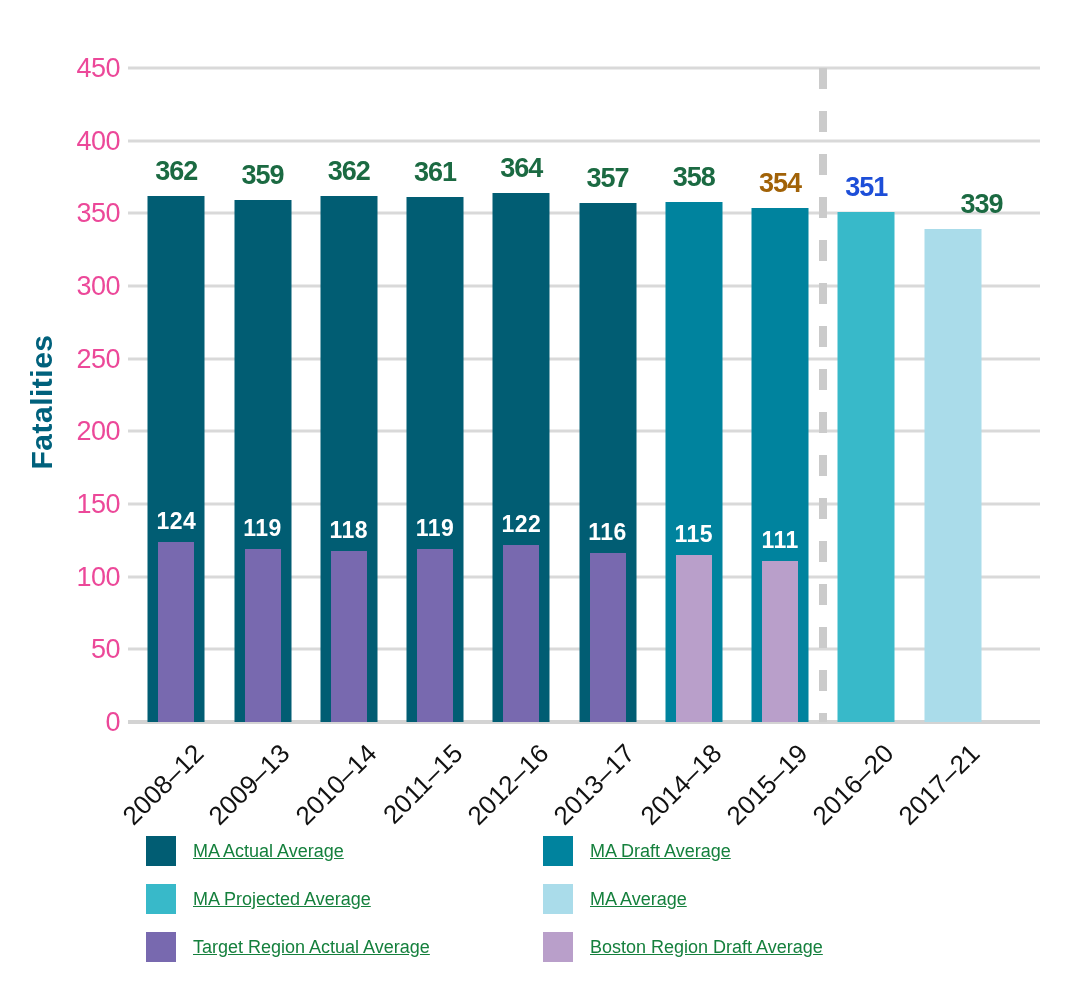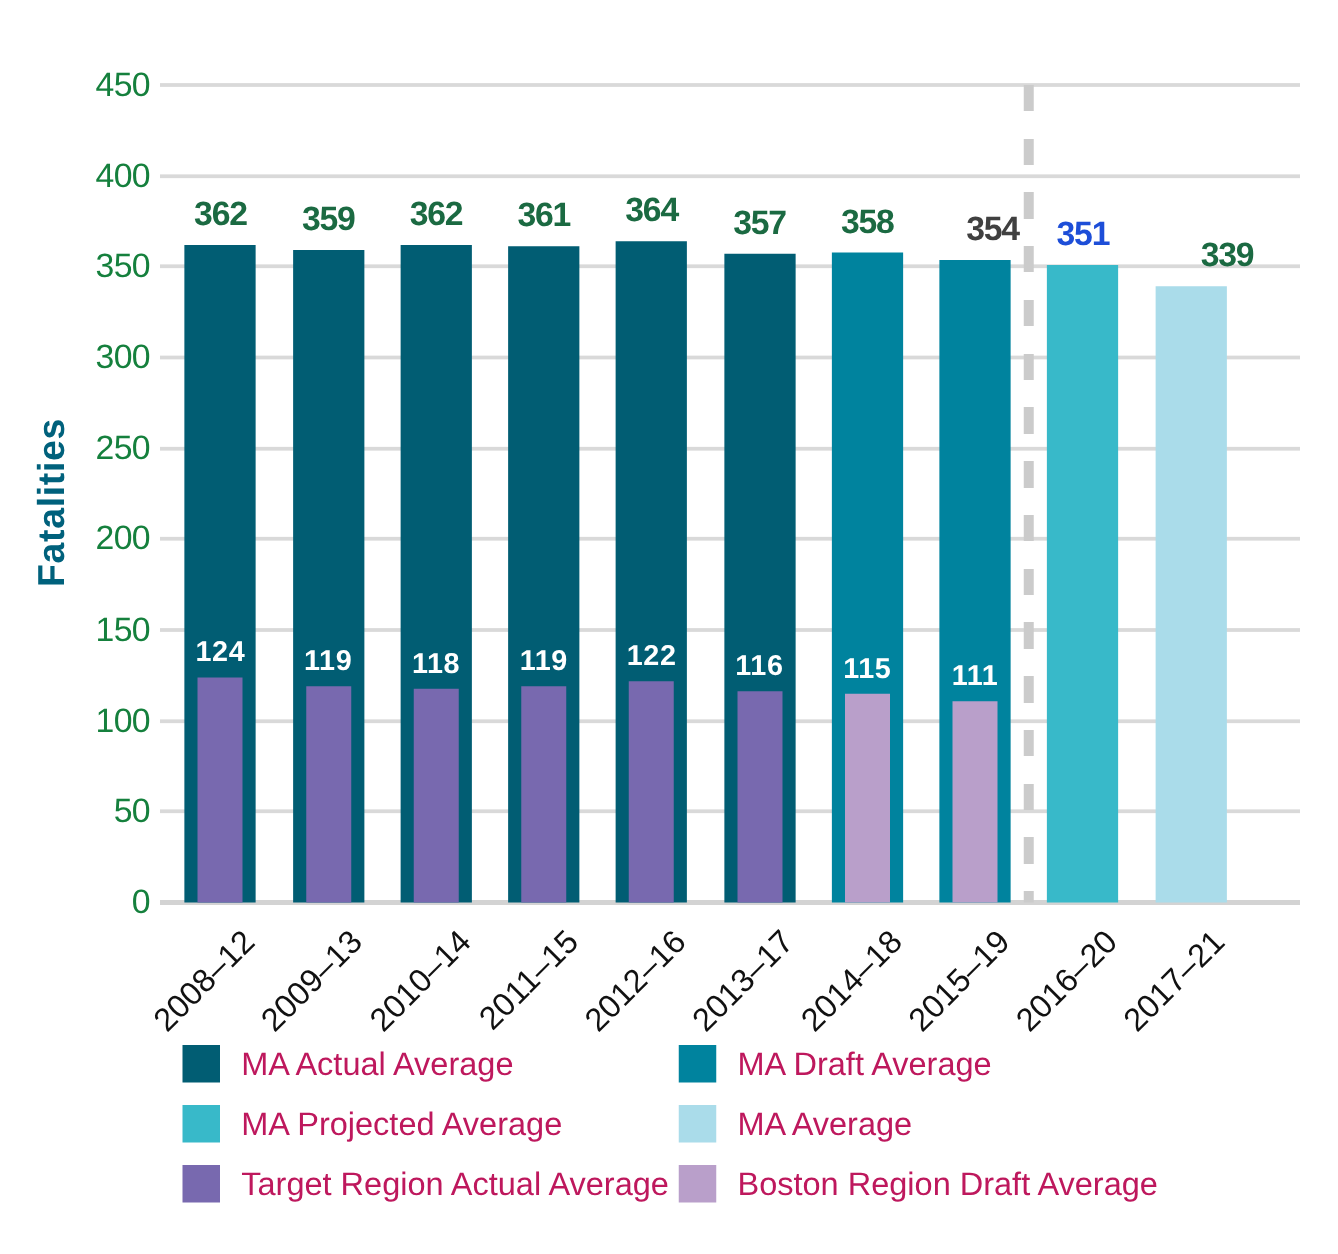--- a/index.html
+++ b/index.html
@@ -33,21 +33,21 @@
     top: 68px;
     width: 120px;
     height: 654px;
   }
   .y-tick {
     position: absolute;
     right: 0;
     transform: translateY(50%);
     font-size: 27px;
     font-weight: 500;
-    color: #15803d;
+    color: #ec4899;
     letter-spacing: -0.5px;
   }
 
   
   .plot {
     position: absolute;
     left: 128px;
     top: 68px;
     width: 912px;
     height: 654px;
@@ -136,24 +136,25 @@
     align-items: center;
     height: 30px;
   }
   .legend-swatch {
     width: 30px;
     height: 30px;
     flex: 0 0 30px;
   }
   .legend-label {
     margin-left: 17px;
-    font-size: 26px;
+    font-size: 18px;
     font-weight: 500;
-    color: #be185d;
-    white-space: nowrap;
+    color: #15803d;
+    white-space: nowrap;
+    text-decoration: underline;
   }
 </style>
 </head>
 <body>
 
 <div class="canvas">
   <div class="y-title" style="color: rgb(0, 97, 124);">Fatalities</div>
   <div class="y-ticks">
       <div class="y-tick" style="bottom: 0%;">0</div>
       <div class="y-tick" style="bottom: 11.1111%;">50</div>
@@ -221,21 +222,21 @@
         <div class="x-label">2013–17</div>
       </div>
       <div class="ma-bar" style="left: 62.042%; height: 79.5556%; background: rgb(0, 131, 158);"></div>
       <div class="ma-value" style="left: 62.042%; bottom: calc(79.5556% + 9px); color: rgb(27, 106, 66);">358</div>
       <div class="boston-bar" style="left: 62.042%; height: 25.5556%; background: rgb(185, 159, 202);"></div>
       <div class="boston-value" style="left: 62.042%; bottom: calc(25.5556% + 7px);">115</div>
       <div class="x-label-anchor" style="left: 62.042%;">
         <div class="x-label">2014–18</div>
       </div>
       <div class="ma-bar" style="left: 71.499%; height: 78.6667%; background: rgb(0, 131, 158);"></div>
-      <div class="ma-value" style="left: 71.499%; bottom: calc(78.6667% + 9px); color: #404040; margin-left: 14px;">354</div>
+      <div class="ma-value" style="left: 71.499%; bottom: calc(78.6667% + 9px); color: #a16207;">354</div>
       <div class="boston-bar" style="left: 71.499%; height: 24.6667%; background: rgb(185, 159, 202);"></div>
       <div class="boston-value" style="left: 71.499%; bottom: calc(24.6667% + 7px);">111</div>
       <div class="x-label-anchor" style="left: 71.499%;">
         <div class="x-label">2015–19</div>
       </div>
       <div class="ma-bar" style="left: 80.956%; height: 78%; background: rgb(56, 185, 201);"></div>
       <div class="ma-value" style="left: 80.956%; bottom: calc(78% + 9px); color: #1d4ed8;">351</div>
       <div class="x-label-anchor" style="left: 80.956%;">
         <div class="x-label">2016–20</div>
       </div>

